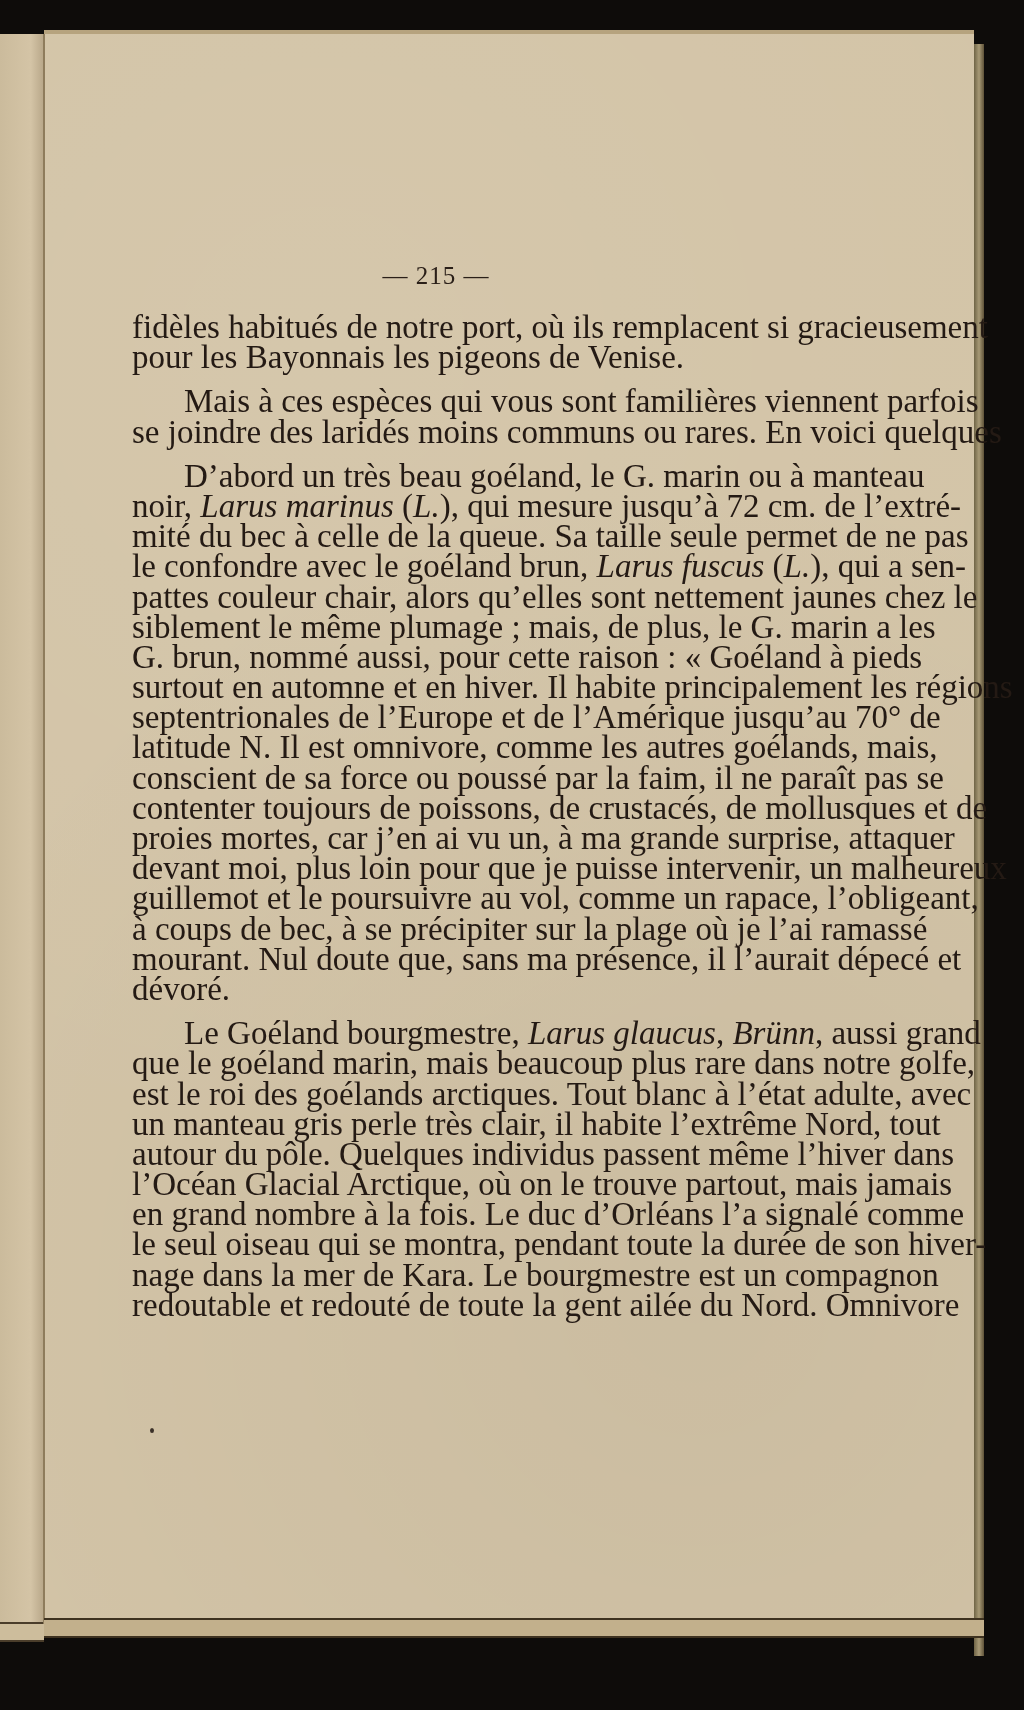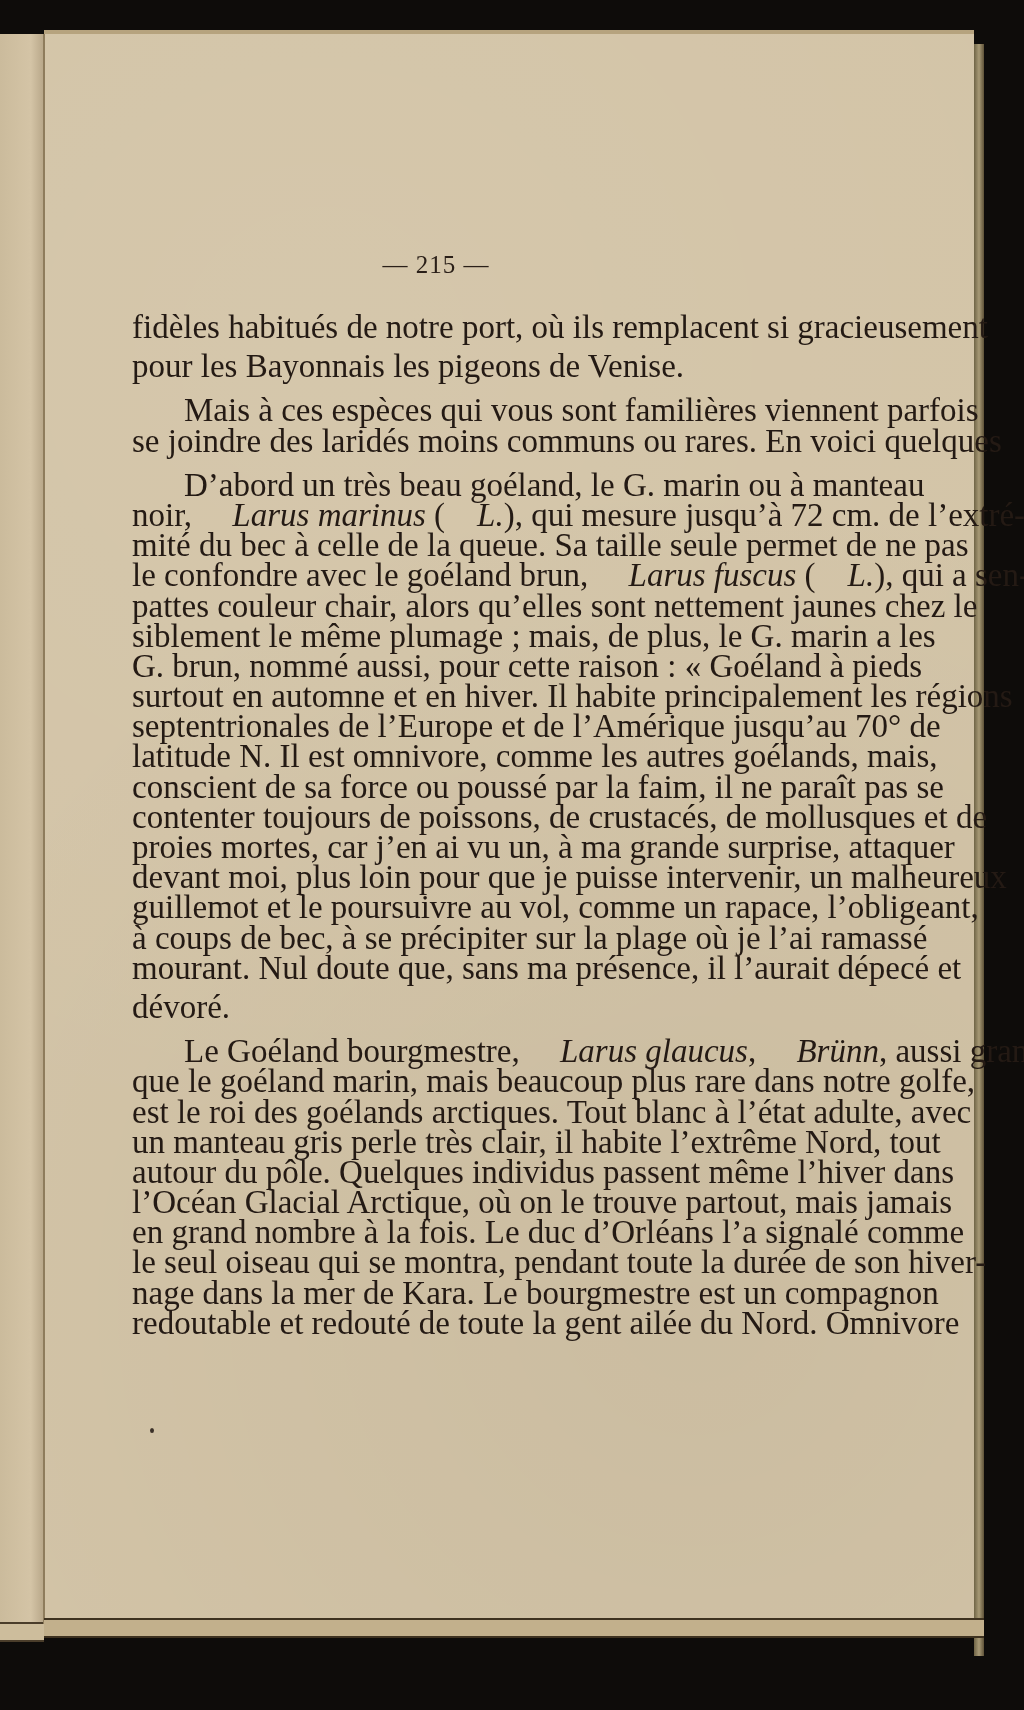--- a/index.html
+++ b/index.html
@@ -35,35 +35,35 @@
   .page-bottom-edge {
     position: absolute; left: 44px; top: 1618px; width: 940px; height: 16px;
     border-top: 2px solid #3e3220; border-bottom: 2px solid #3e3220;
     background: #c2b08c;
   }
   .gutter-line {
     position: absolute; left: 43px; top: 34px; width: 2px; height: 1590px;
     background: #8e7c5c;
   }
   .page-number {
-    position: absolute; left: 0; width: 872px; top: 251px;
+    position: absolute; left: 0; width: 872px; top: 262px;
     text-align: center; font-size: 25px; color: #2a1f18; letter-spacing: 1px;
   }
   .text-block {
     position: absolute; left: 132px; width: 676px; top: 312px;
     color: #241a14; font-size: 33px; line-height: 30.2px;
   }
   .line {
     display: block; height: 30.2px; white-space: nowrap;
     text-align: justify; text-align-last: justify;
   }
-  .line.last { text-align-last: left; margin-top: 9px; }
+  .line.last { text-align-last: left; }
   .line.indent { padding-left: 52px; }
   .gap { height: 14px; }
-  i { font-style: italic; margin-left: 32px; }
+  i { font-style: italic; }
   .stray-mark {
     position: absolute; left: 150px; top: 1428px; width: 4px; height: 5px;
     background: #3a3028; border-radius: 50%;
   }
 </style>
 </head>
 <body>
 
 <div class="prev-page"></div>
 <div class="prev-page-edge"></div>

